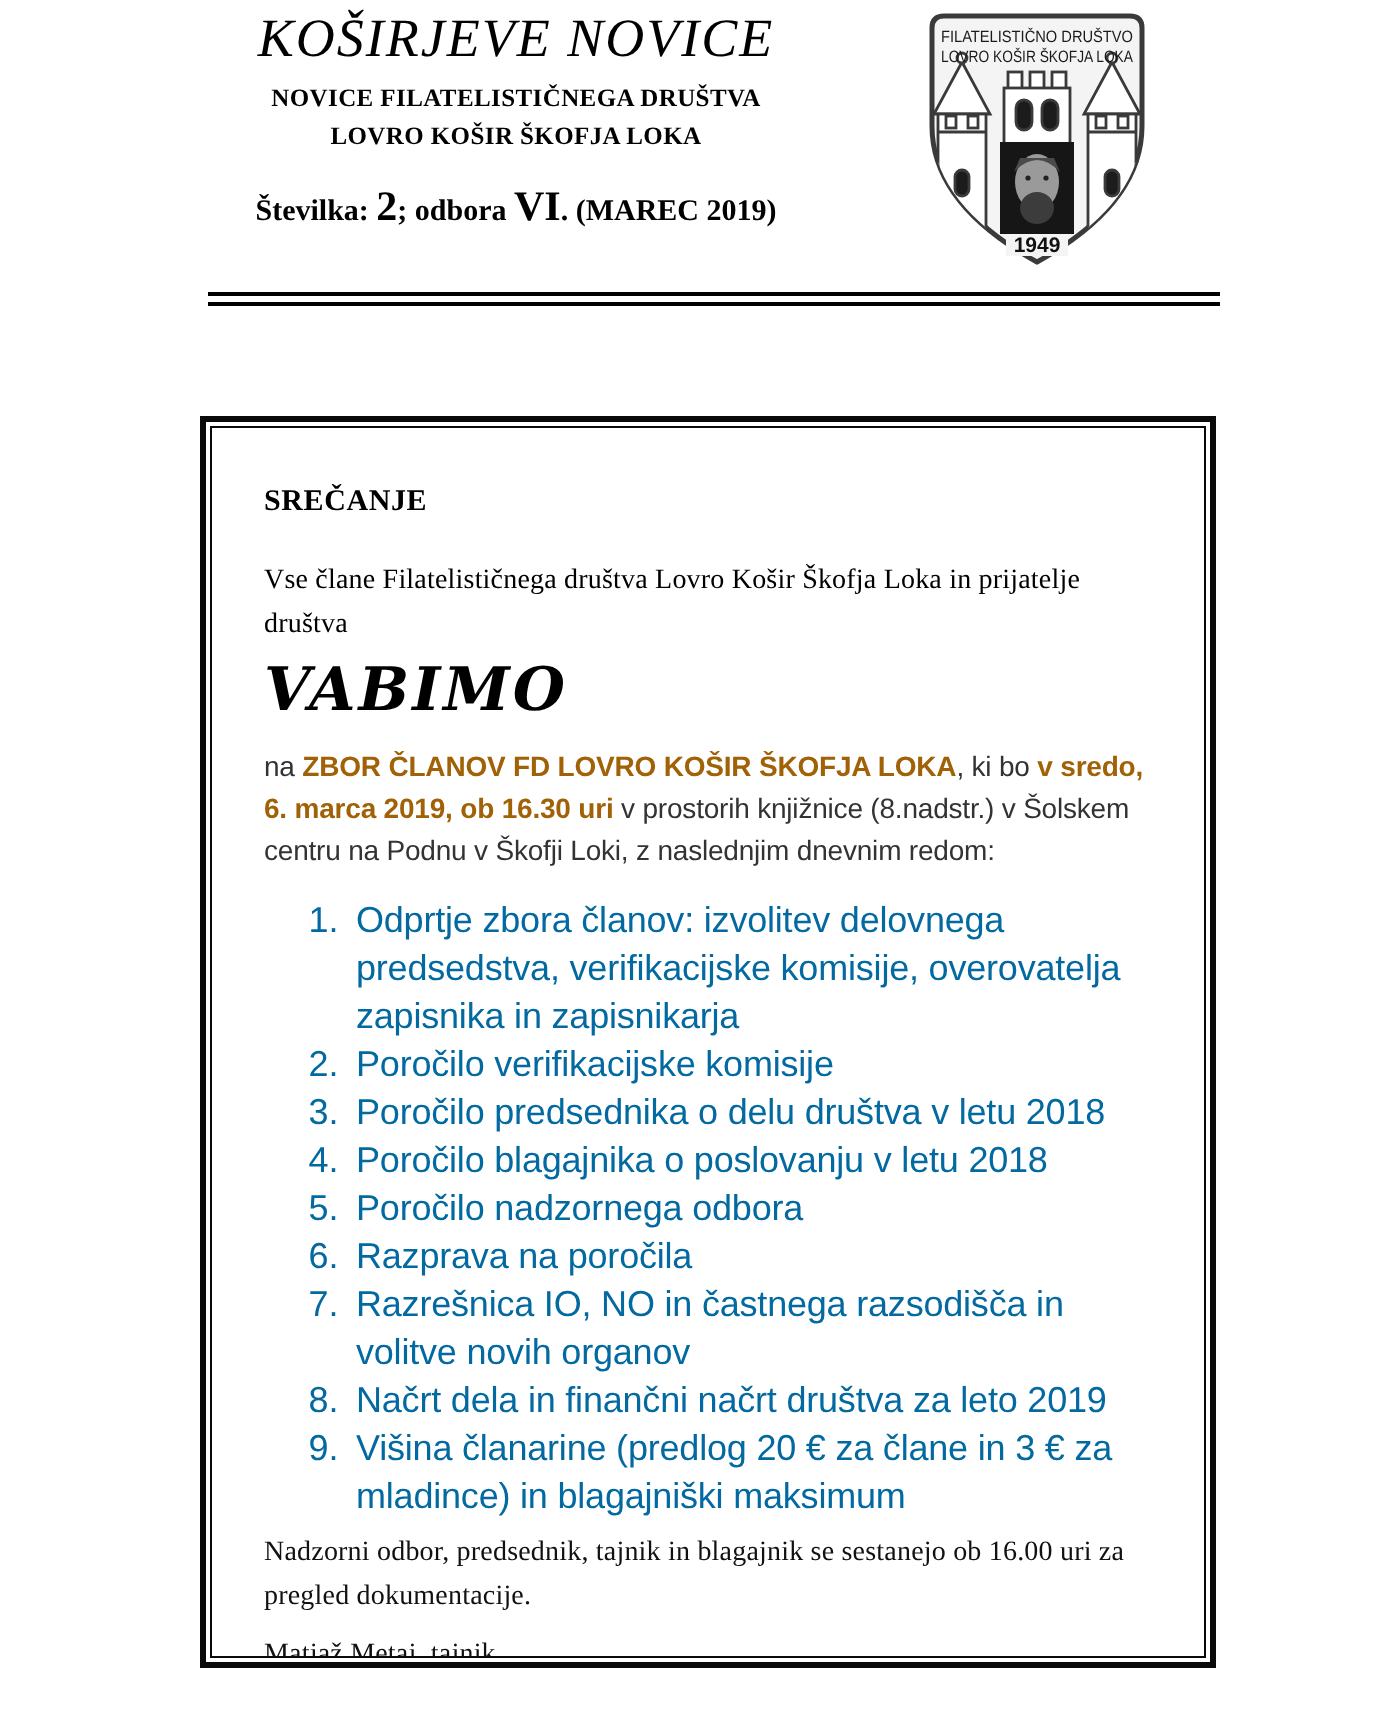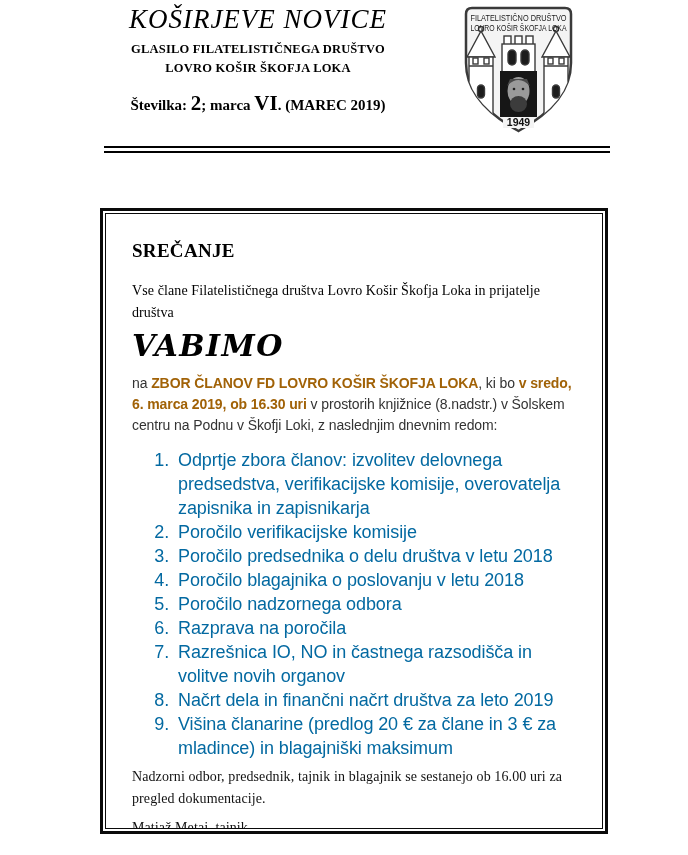--- a/index.html
+++ b/index.html
@@ -22,21 +22,21 @@
 
   .header-rule{position:absolute;left:104px;top:146px;width:506px;height:3px;
                border-top:2px solid #000;border-bottom:2px solid #000;}
 
   
   .invite-box{position:absolute;left:100px;top:208px;width:508px;height:626px;
               border:3px solid #0a0a0a;padding:2px;box-sizing:border-box;background:#fff;}
   .invite-box-inner{border:1px solid #0a0a0a;width:100%;height:100%;box-sizing:border-box;
                     padding:28px 24px 0 26px;overflow:hidden;}
 
-  .kicker{font-size:19px;font-weight:bold;letter-spacing:0.3px;margin:0;line-height:18px;}
+  .kicker{font-size:15px;font-weight:bold;letter-spacing:0.3px;margin:0;line-height:18px;}
   .intro{margin:20px 0 0 0;font-size:14px;line-height:22px;max-width:452px;
          letter-spacing:0.1px;color:#000000;}
   .headline{margin:4px 0 0 0;text-align:left;font-size:30px;font-weight:bold;
             font-style:italic;letter-spacing:1.5px;font-family:"DejaVu Serif", serif;}
   .invitation{margin:10px 0 0 0;font-family:"Liberation Sans", sans-serif;
               font-size:14px;line-height:21px;color:#333;letter-spacing:-0.1px;max-width:455px;}
   .invitation b{color:#a16207;}
   .agenda{margin:12px 0 0 0;padding:0 0 0 42px;width:452px;box-sizing:border-box;
           font-family:"Liberation Sans", sans-serif;font-size:18px;line-height:24px;
           color:#0369a1;letter-spacing:-0.1px;}
@@ -45,23 +45,23 @@
         letter-spacing:0.1px;color:#111;}
   .sig{margin:8px 0 0 0;font-size:14px;line-height:20px;letter-spacing:0.1px;color:#111;}
 </style>
 </head>
 <body>
 
 <div class="page">
 
   <div class="masthead">
     <div class="nl-title">KOŠIRJEVE NOVICE</div>
-    <div class="nl-sub">GLASILO FILATELISTIČNEGA DRUŠTVO</div>
+    <div class="nl-sub">NOVICE FILATELISTIČNEGA DRUŠTVA</div>
     <div class="nl-sub">LOVRO KOŠIR ŠKOFJA LOKA</div>
-    <div class="issue-line"><span>Številka: </span><span class="big">2</span><span>; marca </span><span class="big">VI</span><span>. (MAREC 2019)</span></div>
+    <div class="issue-line"><span>Številka: </span><span class="big">2</span><span>; odbora </span><span class="big">VI</span><span>. (MAREC 2019)</span></div>
   </div>
 
   <div class="logo-wrap">
     <svg viewBox="0 0 115 131" xmlns="http://www.w3.org/2000/svg">
       <defs>
         <clipPath id="shieldClip">
           <path d="M11,3 H104 Q110,3 110,9 V58 Q110,97 57.5,126 Q5,97 5,58 V9 Q5,3 11,3 Z"></path>
         </clipPath>
       </defs>
       <path d="M11,3 H104 Q110,3 110,9 V58 Q110,97 57.5,126 Q5,97 5,58 V9 Q5,3 11,3 Z" fill="#f4f4f4" stroke="#3a3a3a" stroke-width="2.5"></path>

